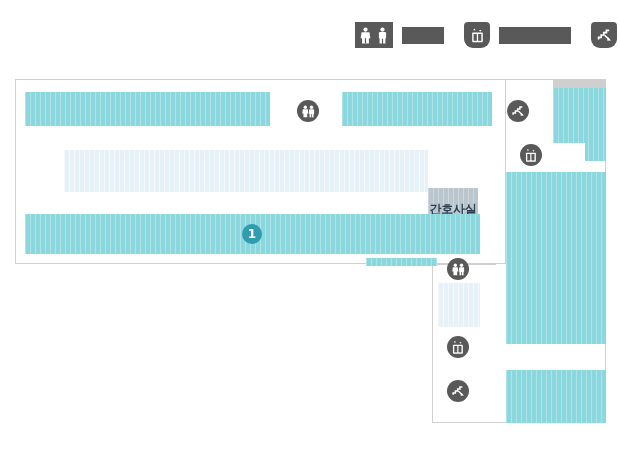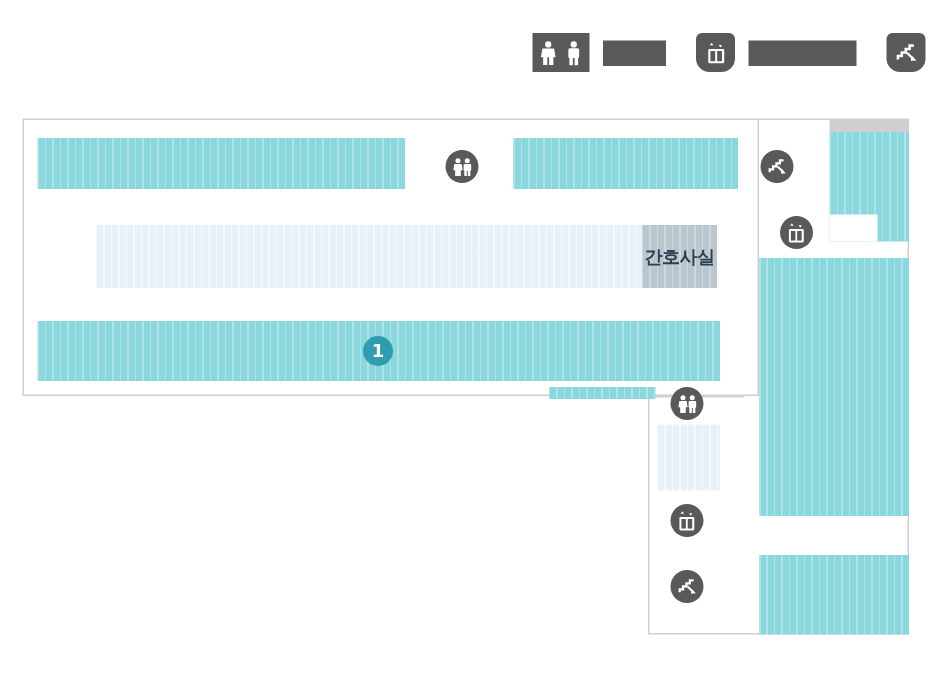--- a/index.html
+++ b/index.html
@@ -99,20 +99,21 @@
     background-image: repeating-linear-gradient(
       to right,
       rgba(255,255,255,0.30) 0px,
       rgba(255,255,255,0.30) 1px,
       rgba(255,255,255,0) 1px,
       rgba(255,255,255,0) 5px
     );
     display: flex;
     align-items: center;
     justify-content: center;
+    margin-top: 38px;
   }
   .room-gray span {
     font-size: 12px;
     color: #2c3e50;
     font-weight: 700;
     letter-spacing: -0.3px;
   }
   .strip-gray {
     position: absolute;
     background: #cfcfcf;

